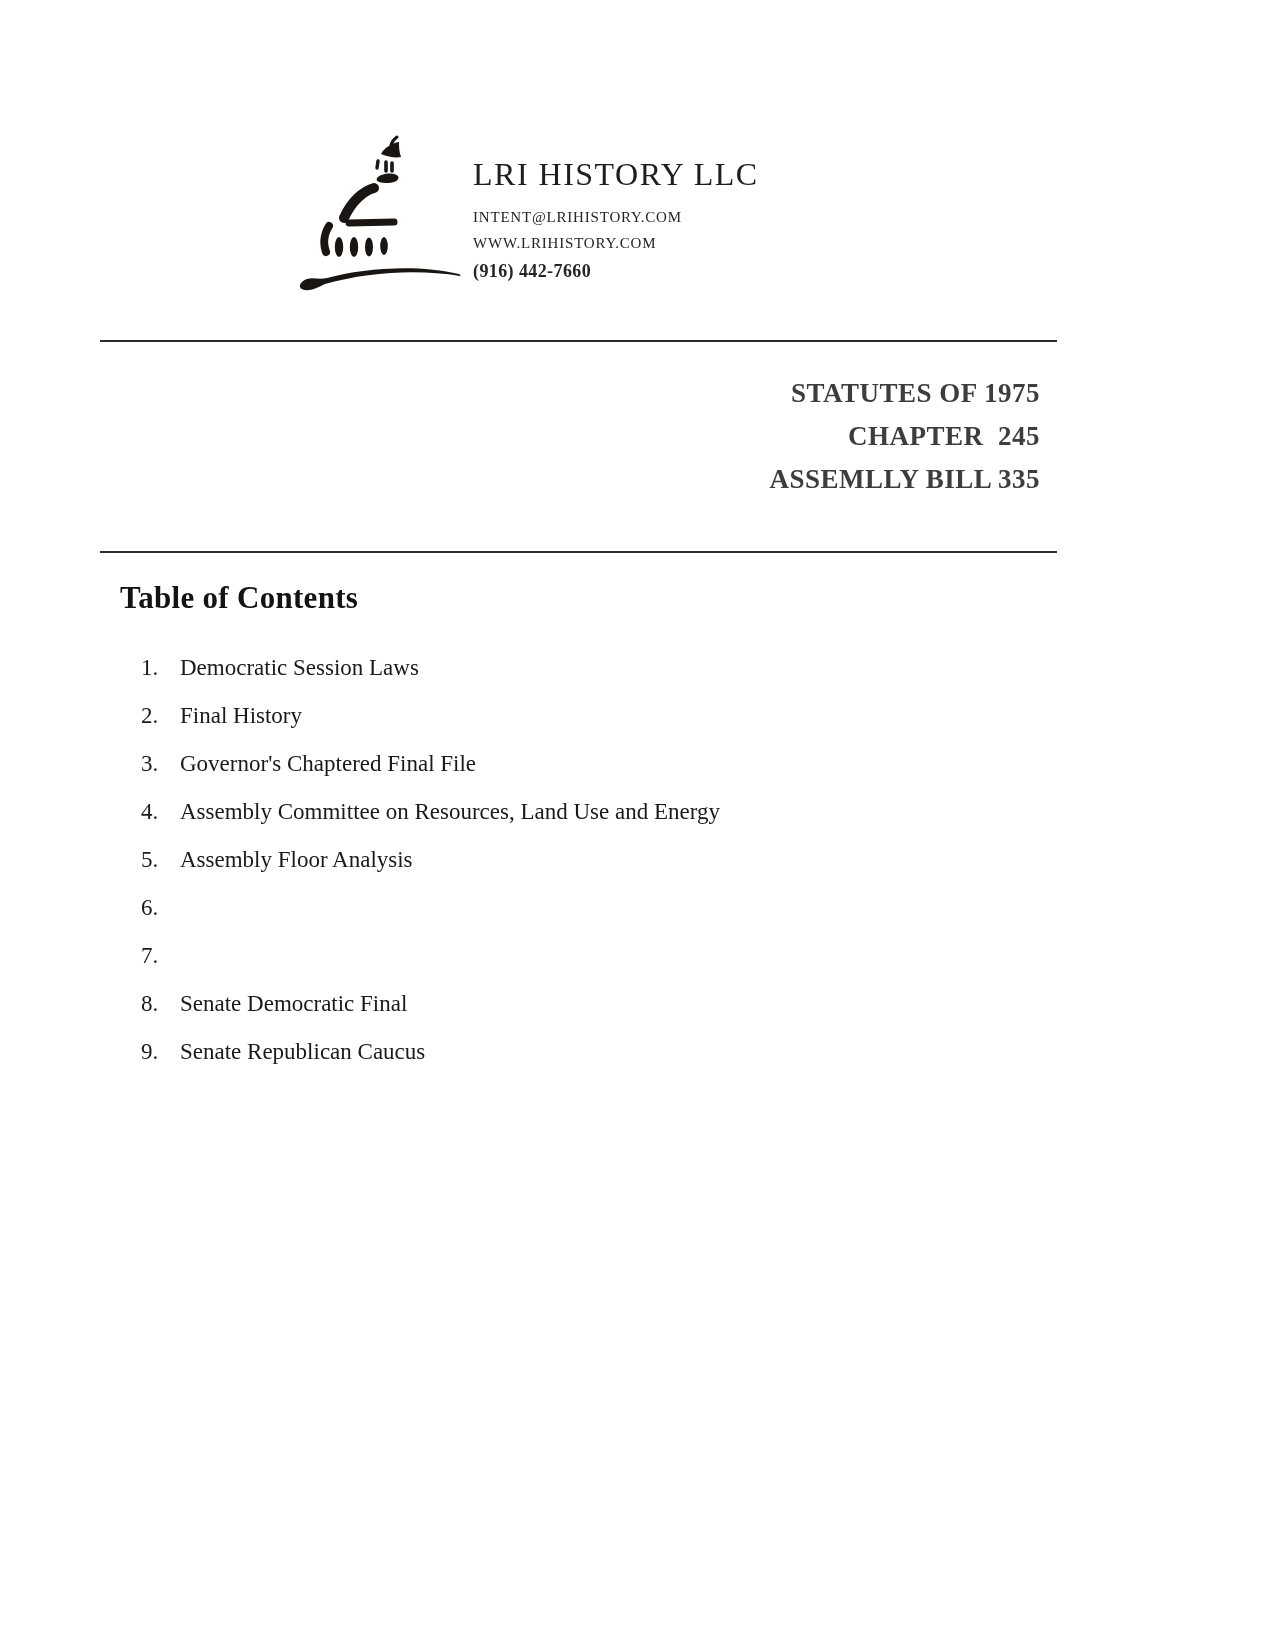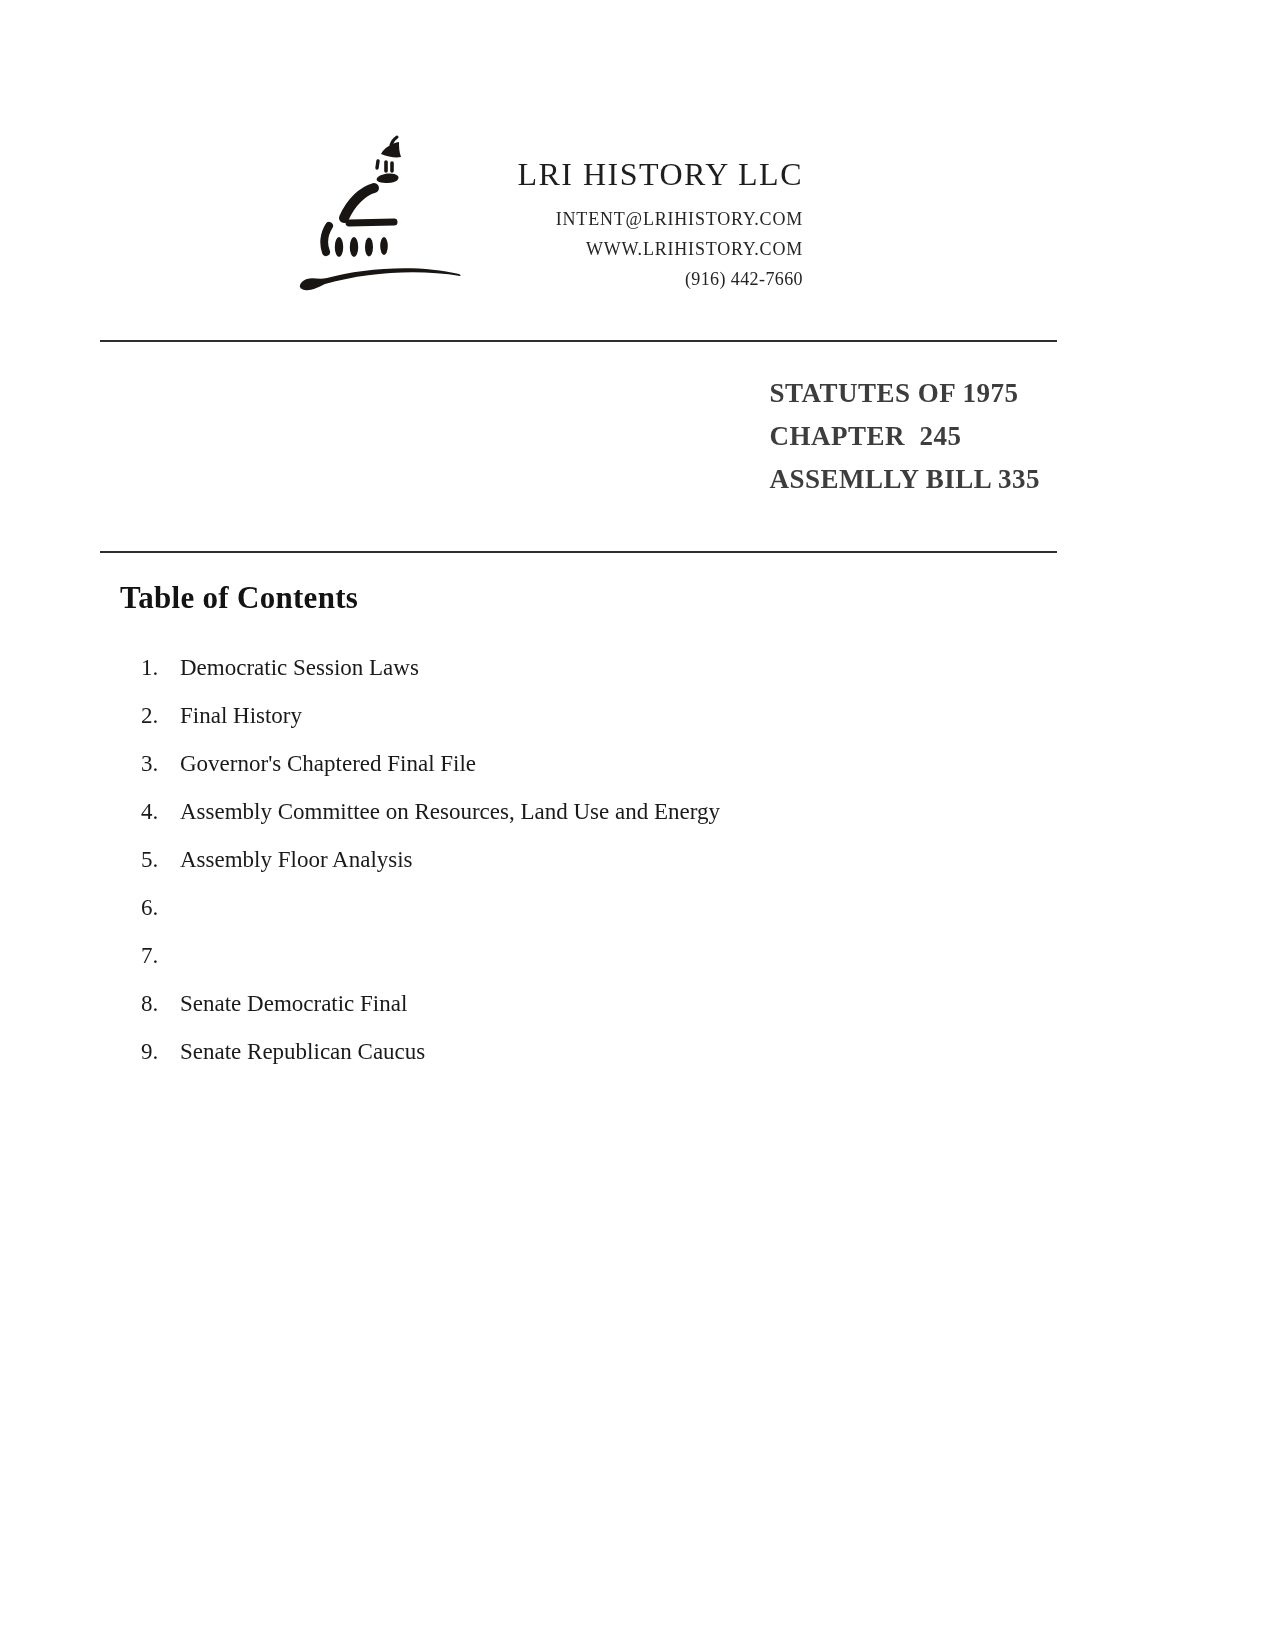--- a/index.html
+++ b/index.html
@@ -33,61 +33,62 @@
   .logo {
     width: 178px;
     height: 168px;
     flex: 0 0 auto;
   }
   .logo svg { width: 100%; height: 100%; display: block; }
   .letterhead-text {
     width: 330px;
     margin-left: 2px;
     padding-top: 30px;
-    text-align: right;
+    text-align: left;
   }
   .company-name {
     font-size: 32px;
     letter-spacing: 1.5px;
     color: #1e1e1e;
     white-space: nowrap;
     margin-bottom: 16px;
   }
   .contact-line {
-    font-size: 18px;
+    font-size: 15px;
     letter-spacing: 0.8px;
     color: #242424;
     margin-bottom: 9px;
     white-space: nowrap;
   }
   .contact-line.phone {
     font-size: 18px;
     letter-spacing: 0.4px;
     margin-top: 2px;
+    font-weight: bold;
   }
 
   
   .rule {
     position: absolute;
     left: 100px;
     width: 957px;
     height: 0;
     border: none;
     border-top: 2px solid #2e2e2e;
     margin: 0;
   }
   .rule-top { top: 340px; }
   .rule-bottom { top: 551px; }
 
   
   .statutes {
     position: absolute;
     top: 372px;
     right: 236px;
-    text-align: left;
+    text-align: right;
     font-weight: bold;
     font-size: 27px;
     line-height: 43px;
     color: #3d3d3d;
     letter-spacing: 0.5px;
   }
   .statute-line { white-space: pre; }
 
   
   .toc-heading {

